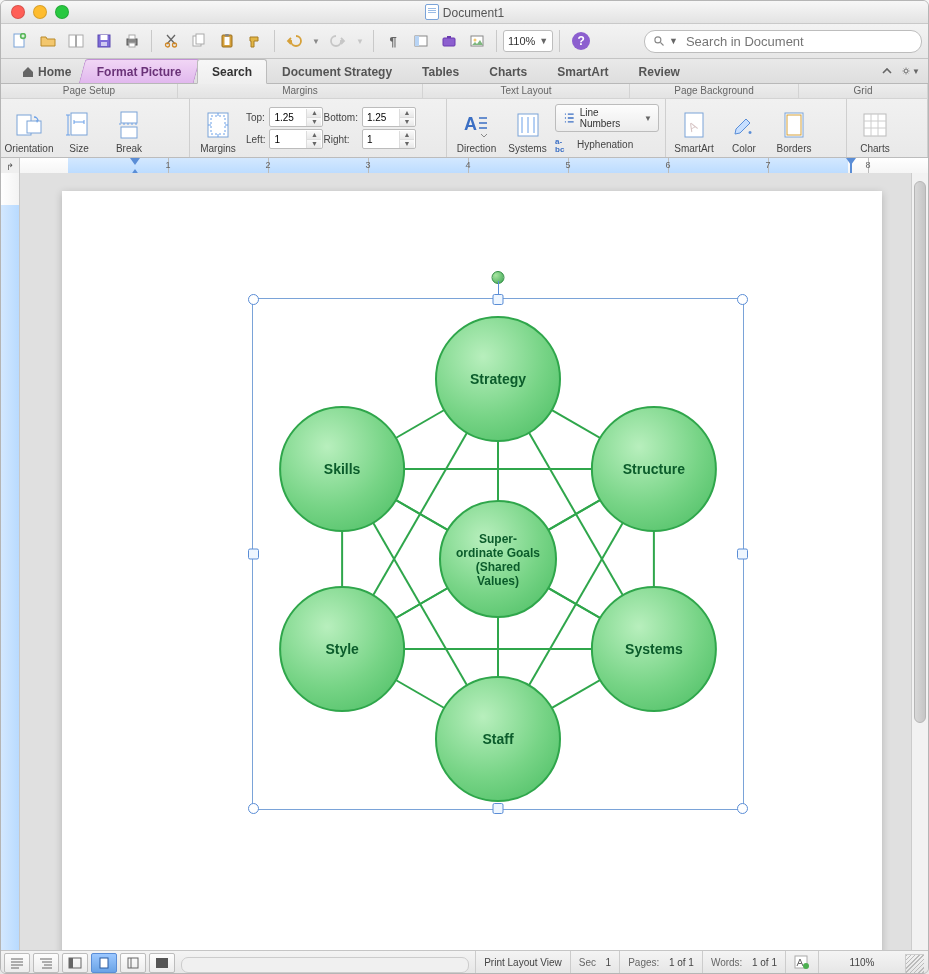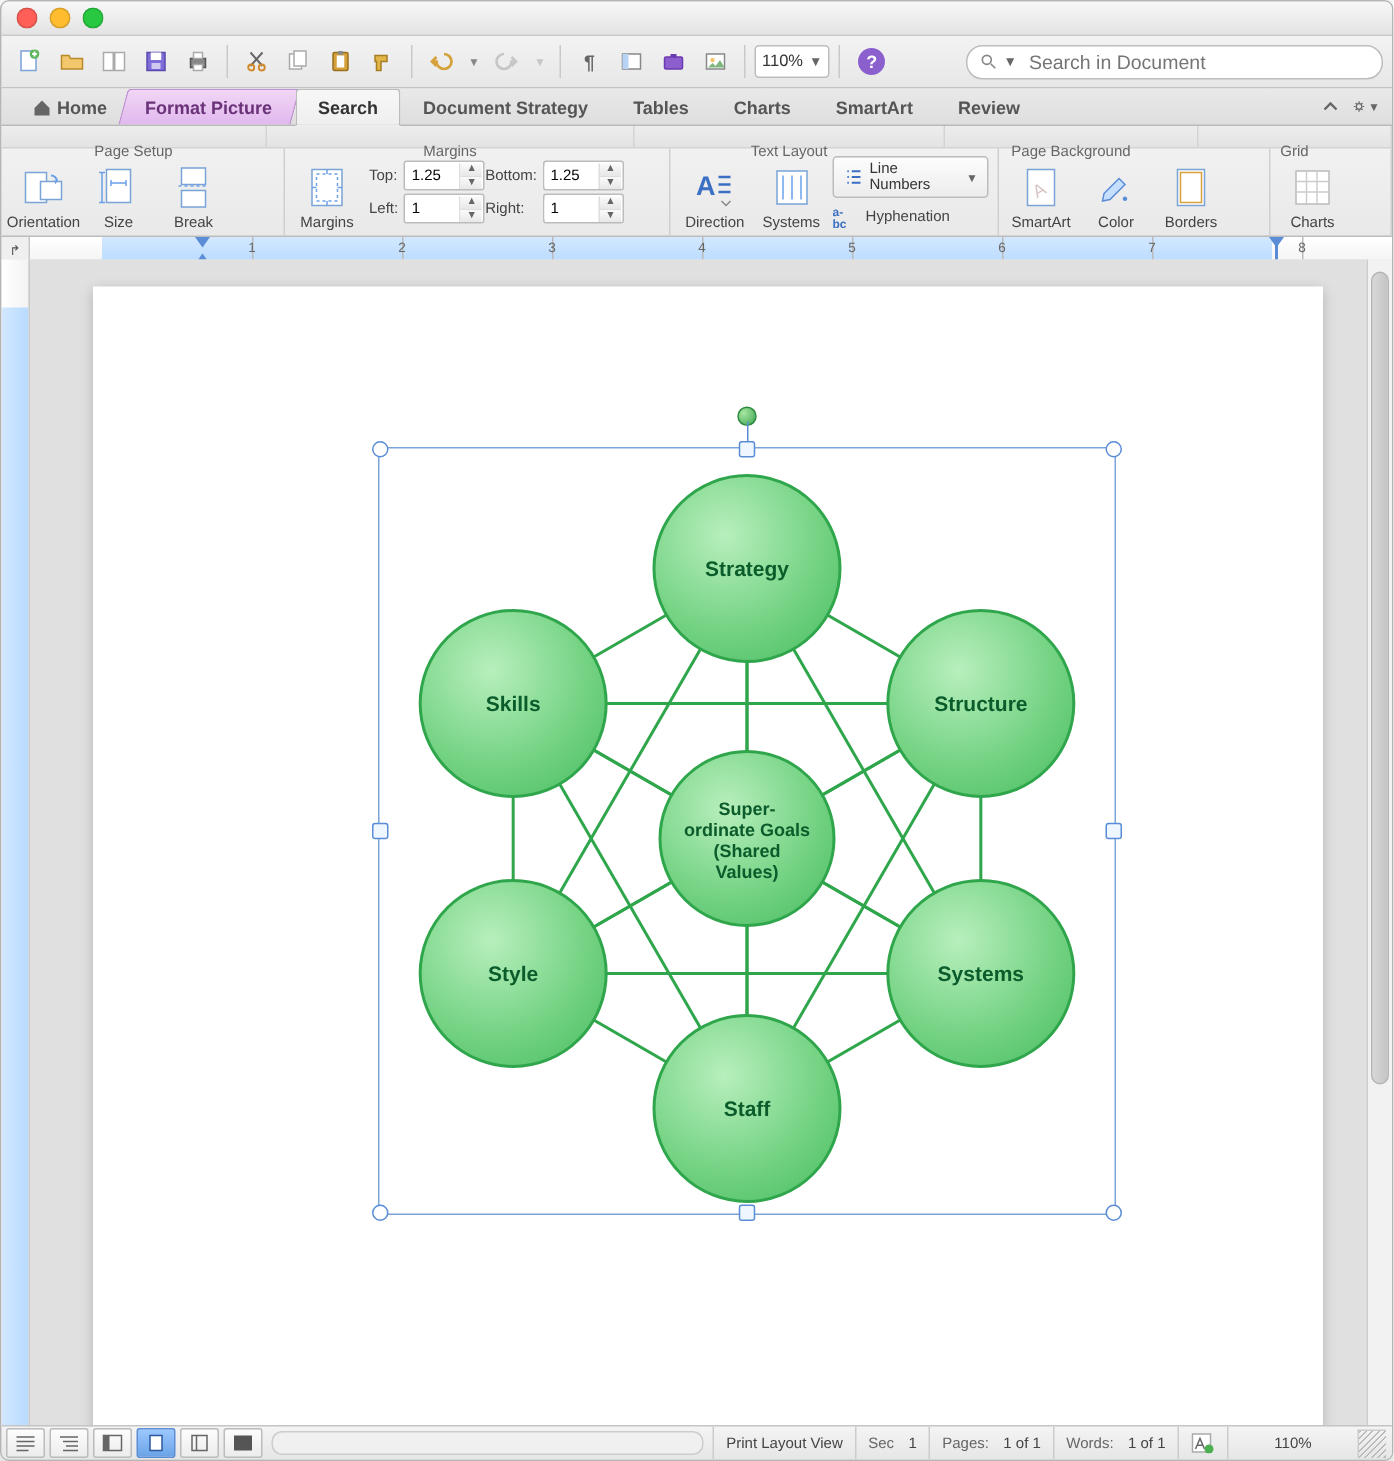--- a/index.html
+++ b/index.html
@@ -32,21 +32,21 @@
   .rtab.fp{background:linear-gradient(#f1d6f5,#e1b8ee);color:#6a3278;border:1px solid #c291d4;border-bottom:none;border-top-left-radius:3px;border-top-right-radius:3px}
   .rtab.active{background:linear-gradient(#f7f7f7,#efefef);border:1px solid #bcbcbc;border-bottom:1px solid #efefef;margin-bottom:-1px;border-top-left-radius:3px;border-top-right-radius:3px;color:#333}
   .rtab.ar{transform:skewX(-15deg);margin-left:-4px}
   .rtab.ar>span{transform:skewX(15deg);display:inline-block}
   .ribbon-tabs .spacer{flex:1}
   .ribbon-tools{display:flex;align-items:center;gap:6px;padding-right:8px}
   .rtool{width:18px;height:18px;display:flex;align-items:center;justify-content:center;color:#555}
   
   .ribbon{background:linear-gradient(#f3f3f3,#e9e9e9);border-bottom:1px solid #bcbcbc}
   .ribbon-labels{height:14px;display:flex;font-size:10px;color:#666;background:linear-gradient(#ededed,#e3e3e3);border-bottom:1px solid #d3d3d3}
-  .ribbon-labels>div{text-align:center;padding-top:12px;border-right:1px solid #d3d3d3}
+  .ribbon-labels>div{text-align:center;padding-top:1px;border-right:1px solid #d3d3d3}
   .ribbon-body{height:58px;display:flex}
   .rgroup{border-right:1px solid #cfcfcf;display:flex;align-items:center;gap:6px;padding:0 6px}
   .big-btn{width:44px;height:52px;display:flex;flex-direction:column;align-items:center;justify-content:flex-end;gap:2px;border-radius:3px;cursor:default}
   .big-btn .ico{width:32px;height:32px;display:flex;align-items:center;justify-content:center}
   .big-btn .lbl{font-size:10px;color:#444}
   .margin-fields{display:grid;grid-template-columns:auto 50px auto 50px;gap:2px 4px;align-items:center;font-size:10px;color:#444}
   .spin{display:flex;align-items:center;border:1px solid #bcbcbc;background:#fff;border-radius:2px;height:18px;width:52px}
   .spin input{border:none;width:30px;outline:none;font-size:10px;padding-left:4px}
   .spin .st{width:14px;display:flex;flex-direction:column;border-left:1px solid #ddd}
   .spin .st span{height:8px;font-size:7px;line-height:8px;text-align:center;color:#666;background:linear-gradient(#fafafa,#e8e8e8)}
@@ -76,38 +76,41 @@
   .vsb .thumb{position:absolute;left:2px;right:2px;top:8px;height:540px;background:linear-gradient(90deg,#d8d8d8,#c5c5c5);border-radius:6px;border:1px solid #b5b5b5}
   
   .sel{position:absolute;left:190px;top:107px;width:490px;height:510px;border:1px solid #7aa3d8}
   .handle{width:9px;height:9px;border:1px solid #5a8dd6;border-radius:50%;background:#fff;position:absolute}
   .handle.sq{border-radius:2px;background:#eef6ff}
   .rot{width:11px;height:11px;border-radius:50%;background:radial-gradient(circle at 30% 30%,#a8e6a1,#3ba552);border:1px solid #2d8b3f;position:absolute}
   svg.diagram{position:absolute;inset:0}
   .node text{font-family:Verdana,Arial,sans-serif;font-weight:bold;fill:#0b5c2b;font-size:14px}
   .node.c text{font-size:12px}
   
-  .status{position:absolute;left:0;right:0;bottom:0;height:22px;background:linear-gradient(#f4f4f4,#e6e6e6);border-top:1px solid #c5c5c5;display:flex;align-items:center;font-size:10px;color:#444}
+  .status{position:absolute;left:0;right:0;bottom:0;height:22px;background:linear-gradient(#f4f4f4,#e6e6e6);border-top:1px solid #c5c5c5;display:flex;align-items:flex-end;font-size:10px;color:#444}
   .view-btn{width:24px;height:18px;border:1px solid #bcbcbc;border-radius:2px;margin-left:3px;background:linear-gradient(#fdfdfd,#ececec);display:flex;align-items:center;justify-content:center}
   .view-btn.active{background:linear-gradient(#9cc8ff,#6aa3e6);border-color:#5a8dd6}
   .view-btn svg{width:14px;height:12px}
   .hsb{flex:1;margin:0 6px;height:14px;background:#f0f0f0;border:1px solid #ccc;border-radius:7px;position:relative}
   .status .seg{padding:0 8px;border-left:1px solid #ccc;height:100%;display:flex;align-items:center;white-space:nowrap}
   .status .seg .lbl{color:#666;margin-right:4px}
 </style>
 </head>
 <body>
 
 <div class="window">
 
   <div class="titlebar">
     <div class="traffic">
       <div class="tl red"></div>
       <div class="tl yel"></div>
       <div class="tl grn"></div>
+    </div>
+    <div class="title">
+      <span class="doc-icon"></span><span>Document1</span>
     </div>
   </div>
 
   <div class="main-toolbar">
     <div class="tb-btn">
         <svg viewBox="0 0 16 16">
           <rect x="2" y="1" width="10" height="13" fill="#fff" stroke="#7aa3d8"></rect>
           <circle cx="11" cy="3" r="3.2" fill="#5cb85c"></circle>
           <path d="M11 1.4v3.2M9.4 3h3.2" stroke="#fff" stroke-width="1.2"></path>
         </svg>

